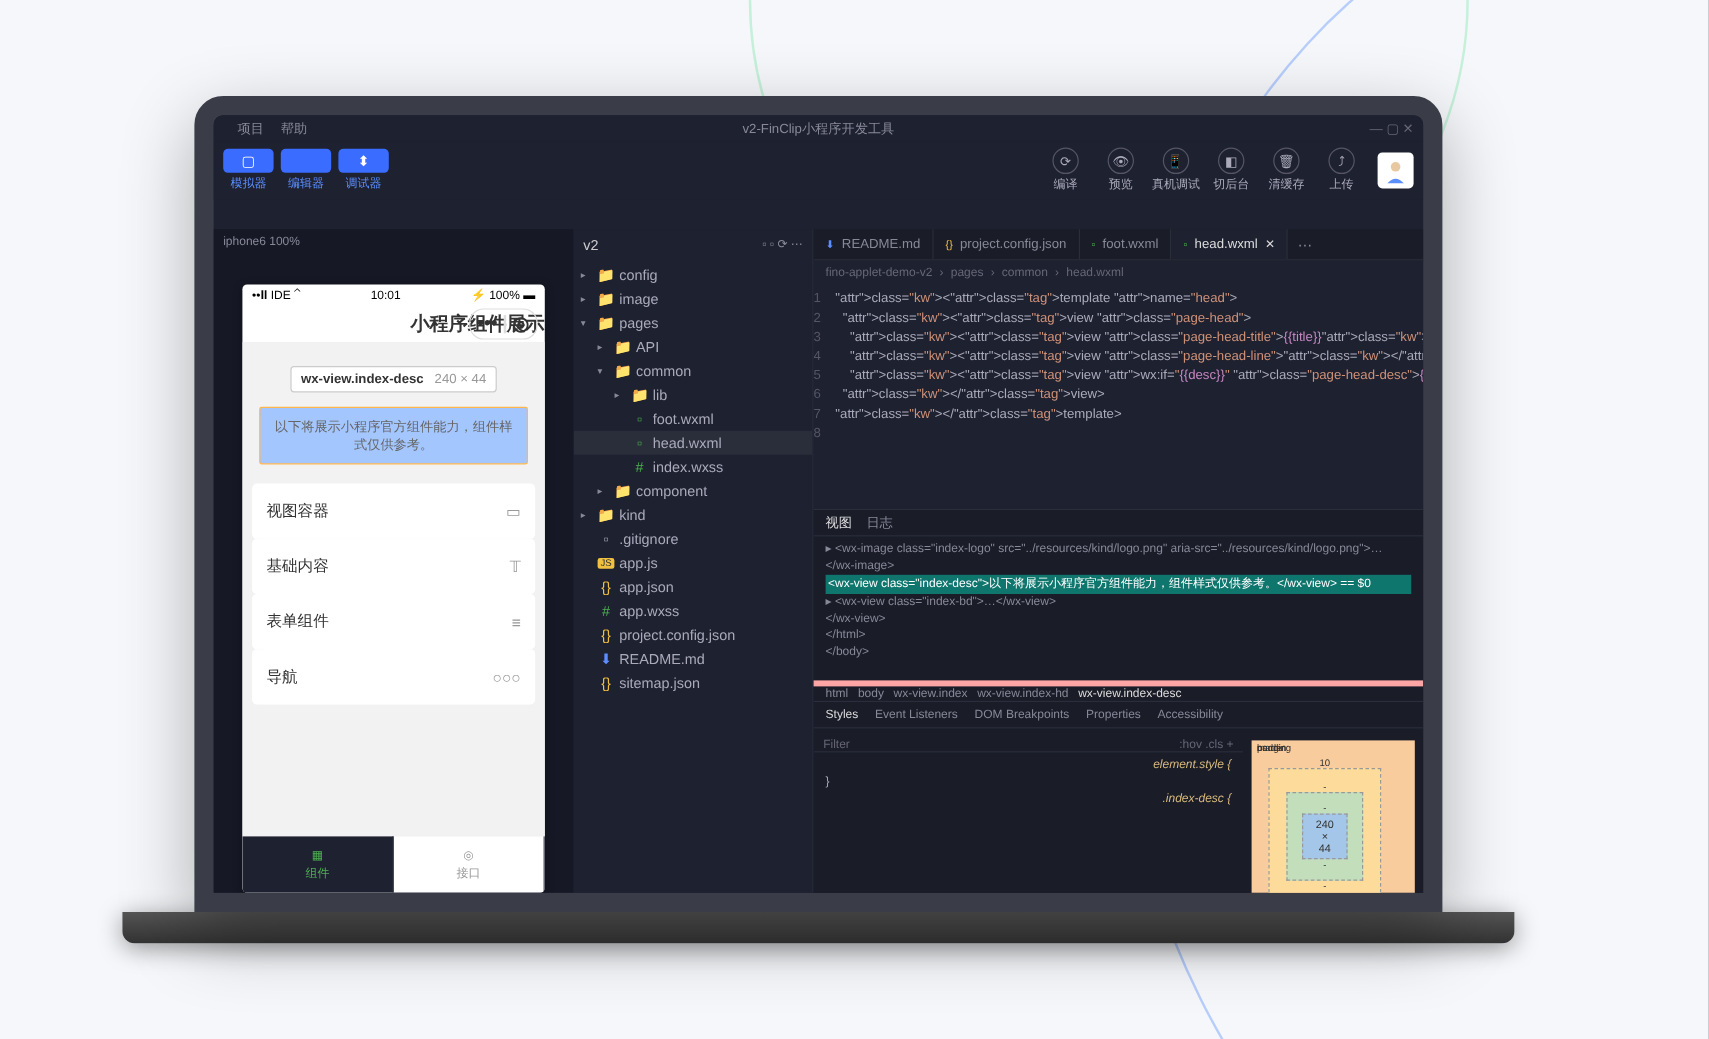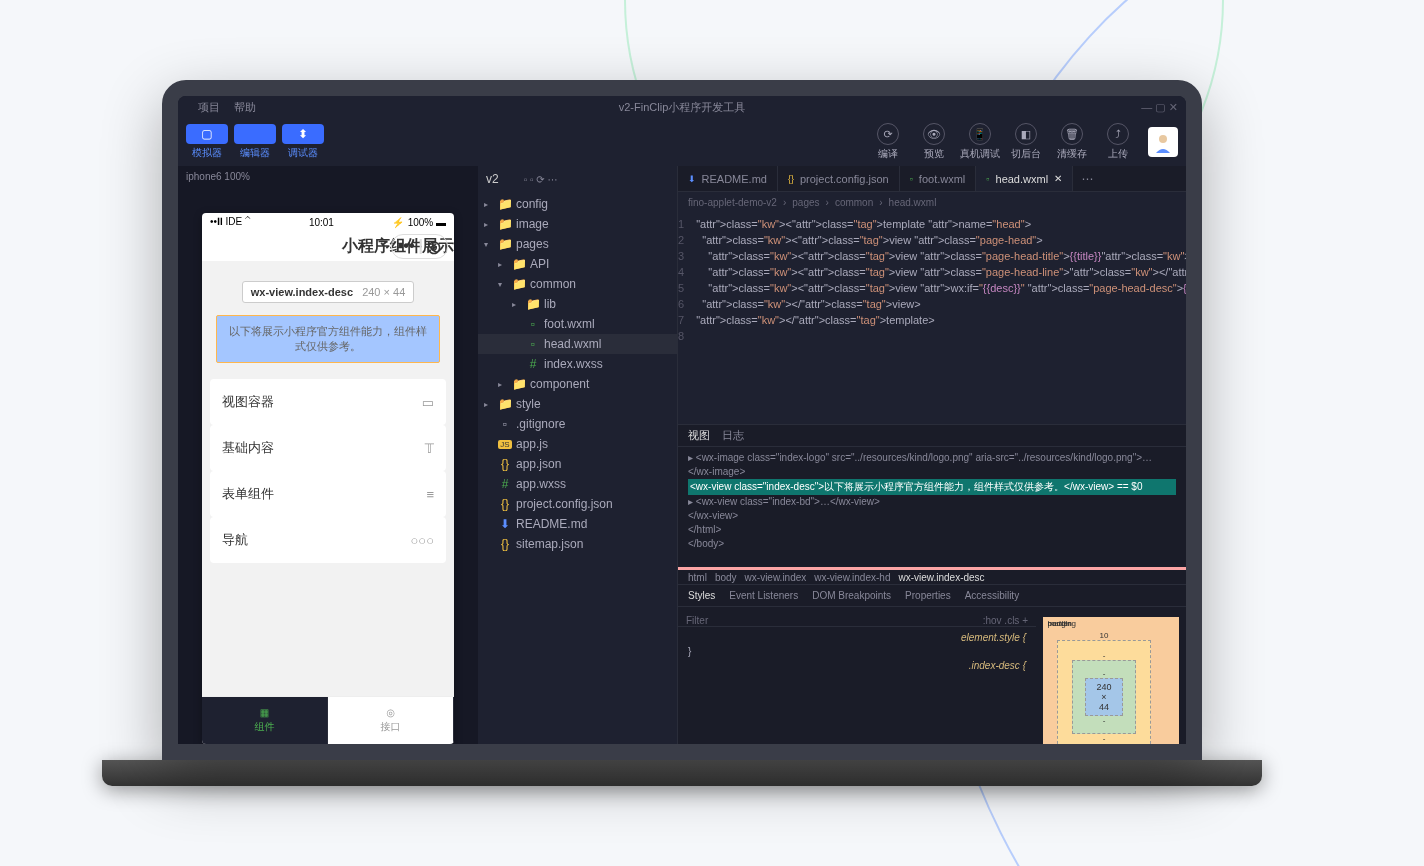--- a/index.html
+++ b/index.html
@@ -30,21 +30,21 @@
 .mode-btn { display: flex; flex-direction: column; align-items: center; gap: 2px; }
 .mode-btn .pill { width: 42px; height: 20px; background: #3a6cff; border-radius: 4px; display: flex; align-items: center; justify-content: center; color: #fff; }
 .mode-btn .lbl { font-size: 10px; color: #5b8eff; }
 .toolbar .spacer { flex: 1; }
 .toolbar .action { display: flex; flex-direction: column; align-items: center; gap: 2px; width: 44px; color: #aab; }
 .toolbar .action .ic { width: 22px; height: 22px; border: 1px solid #556; border-radius: 50%; display: flex; align-items: center; justify-content: center; font-size: 11px; }
 .toolbar .action .lbl { font-size: 10px; }
 .toolbar .avatar { width: 30px; height: 30px; background: #fff; border-radius: 4px; display: flex; align-items: center; justify-content: center; }
 
 
-.main { flex: 1; display: flex; min-height: 0; }
+.main { flex: 1; display: flex; min-height: 0; margin-top: 25px; }
 
 
 .sim-pane { width: 300px; background: #161825; display: flex; flex-direction: column; }
 .sim-header { height: 22px; padding: 0 8px; display: flex; align-items: center; font-size: 10px; color: #889; }
 .phone { margin: 26px auto 0; width: 252px; height: 544px; background: #fff; border-radius: 4px; overflow: hidden; color: #333; display: flex; flex-direction: column; box-shadow: 0 2px 8px rgba(0,0,0,0.3); }
 .phone-status { height: 18px; display: flex; align-items: center; justify-content: space-between; padding: 0 8px; font-size: 10px; color: #000; }
 .phone-nav { height: 30px; display: flex; align-items: center; justify-content: flex-end; font-size: 16px; font-weight: 700; position: relative; }
 .phone-nav .caps { position: absolute; right: 6px; display: flex; align-items: center; gap: 0; border: 1px solid #ddd; border-radius: 12px; padding: 2px 6px; }
 .phone-body { flex: 1; background: #f2f2f2; padding: 20px 8px 0; display: flex; flex-direction: column; gap: 8px; position: relative; }
 .tooltip-box { background: #fff; border: 1px solid #ccc; border-radius: 3px; padding: 4px 8px; font-size: 11px; display: inline-block; margin: 0 auto 4px; }
@@ -52,21 +52,21 @@
 .tooltip-box span { color: #999; }
 .highlight-box { background: #a4c6ff; border: 1px solid #ffb74d; color: #666; font-size: 11px; padding: 8px; text-align: center; border-radius: 2px; margin: 0 6px 8px; }
 .phone-item { background: #fff; border-radius: 4px; padding: 14px 12px; display: flex; justify-content: space-between; align-items: center; font-size: 13px; }
 .phone-item .ic { color: #999; }
 .phone-tabbar { height: 48px; display: flex; border-top: 1px solid #eee; }
 .phone-tabbar .tab { flex: 1; display: flex; flex-direction: column; align-items: center; justify-content: center; gap: 2px; font-size: 10px; color: #999; }
 .phone-tabbar .tab.active { color: #4caf50; }
 
 
 .explorer { width: 200px; background: #1e2130; border-right: 1px solid #2a2d3a; display: flex; flex-direction: column; }
-.explorer-hd { height: 26px; display: flex; align-items: center; padding: 0 8px; font-size: 12px; color: #ccc; justify-content: flex-start; gap: 25px; }
+.explorer-hd { height: 26px; display: flex; align-items: center; padding: 0 8px; font-size: 12px; color: #ccc; justify-content: space-between; }
 .explorer-hd .icons { display: flex; gap: 6px; color: #889; font-size: 10px; }
 .tree { padding: 2px 0; overflow-y: auto; font-size: 12px; }
 .tree-item { display: flex; align-items: center; gap: 4px; padding: 3px 6px; cursor: pointer; white-space: nowrap; }
 .tree-item.active { background: #2a2d3a; }
 .tree-item .arrow { width: 10px; color: #889; font-size: 8px; }
 .tree-item .fileic { width: 14px; text-align: center; }
 .folder-ic { color: #5b8eff; }
 .js-ic { color: #f0c040; background: #f0c040; color: #333; font-size: 8px; padding: 0 2px; border-radius: 2px; }
 .json-ic { color: #f0c040; }
 .md-ic { color: #5b8eff; }
@@ -94,21 +94,21 @@
 .minimap { width: 40px; background: #21243280; }
 .str { color: #ce9178; }
 .expr { color: #c586c0; }
 
 
 .devtools { height: 320px; border-top: 1px solid #2a2d3a; display: flex; flex-direction: column; font-size: 11px; background: #1a1c28; }
 .devtools-tabs { height: 22px; display: flex; align-items: center; gap: 12px; padding: 0 10px; color: #889; border-bottom: 1px solid #2a2d3a; }
 .devtools-tabs .active { color: #ddd; }
 .dom-panel { flex: 0 0 120px; overflow: hidden; padding: 4px 10px; font-family: Menlo, Consolas, monospace; color: #889; line-height: 14px; font-size: 10px; }
 .dom-panel .sel { background: #0f766e; color: #fff; display: block; padding: 1px 2px; }
-.crumb-path { height: 18px; display: flex; align-items: center; gap: 8px; padding: 0 10px; font-size: 10px; color: #889; border-top: 3px solid #fca5a5; border-bottom: 1px solid #2a2d3a; }
+.crumb-path { height: 18px; display: flex; align-items: center; gap: 8px; padding: 0 10px; font-size: 10px; color: #889; border-top: 5px solid #fca5a5; border-bottom: 1px solid #2a2d3a; }
 .crumb-path .active { color: #ddd; }
 .styles-tabs { height: 22px; display: flex; align-items: center; gap: 14px; padding: 0 10px; font-size: 10px; color: #889; border-bottom: 1px solid #2a2d3a; }
 .styles-tabs .active { color: #ddd; }
 .styles-body { flex: 1; display: flex; min-height: 0; }
 .styles-left { flex: 1; overflow: hidden; }
 .styles-filter { height: 20px; display: flex; align-items: flex-end; padding: 0 8px; font-size: 10px; color: #667; border-bottom: 1px solid #2a2d3a; justify-content: space-between; }
 .styles-rules { padding: 4px 10px; font-family: Menlo, Consolas, monospace; font-size: 10px; line-height: 14px; }
 .styles-rules .rule-hd { display: flex; justify-content: flex-end; font-style: italic; }
 .styles-rules .sel-name { color: #d7ba7d; }
 .styles-rules .src { color: #667; text-decoration: underline; }
@@ -306,21 +306,21 @@
      <span data-interactable="false">index.wxss</span>
    </div>
               <div class="tree-item " style="padding-left:20px" data-name="tree-item" data-interactable="true">
      <span class="arrow" data-name="tree-arrow-icon" data-interactable="false">▸</span>
      <span class="fileic folder-ic" data-name="file-icon" data-interactable="false">📁</span>
      <span data-interactable="false">component</span>
    </div>
               <div class="tree-item " style="padding-left:6px" data-name="tree-item" data-interactable="true">
      <span class="arrow" data-name="tree-arrow-icon" data-interactable="false">▸</span>
      <span class="fileic folder-ic" data-name="file-icon" data-interactable="false">📁</span>
-     <span data-interactable="false">style</span>
+     <span data-interactable="false">kind</span>
    </div>
               <div class="tree-item " style="padding-left:6px" data-name="tree-item" data-interactable="true">
      <span class="arrow" data-name="tree-arrow-icon" data-interactable="false"></span>
      <span class="fileic " data-name="file-icon" data-interactable="false">▫</span>
      <span data-interactable="false">.gitignore</span>
    </div>
               <div class="tree-item " style="padding-left:6px" data-name="tree-item" data-interactable="true">
      <span class="arrow" data-name="tree-arrow-icon" data-interactable="false"></span>
      <span class="fileic js-ic" data-name="file-icon" data-interactable="false">JS</span>
      <span data-interactable="false">app.js</span>

